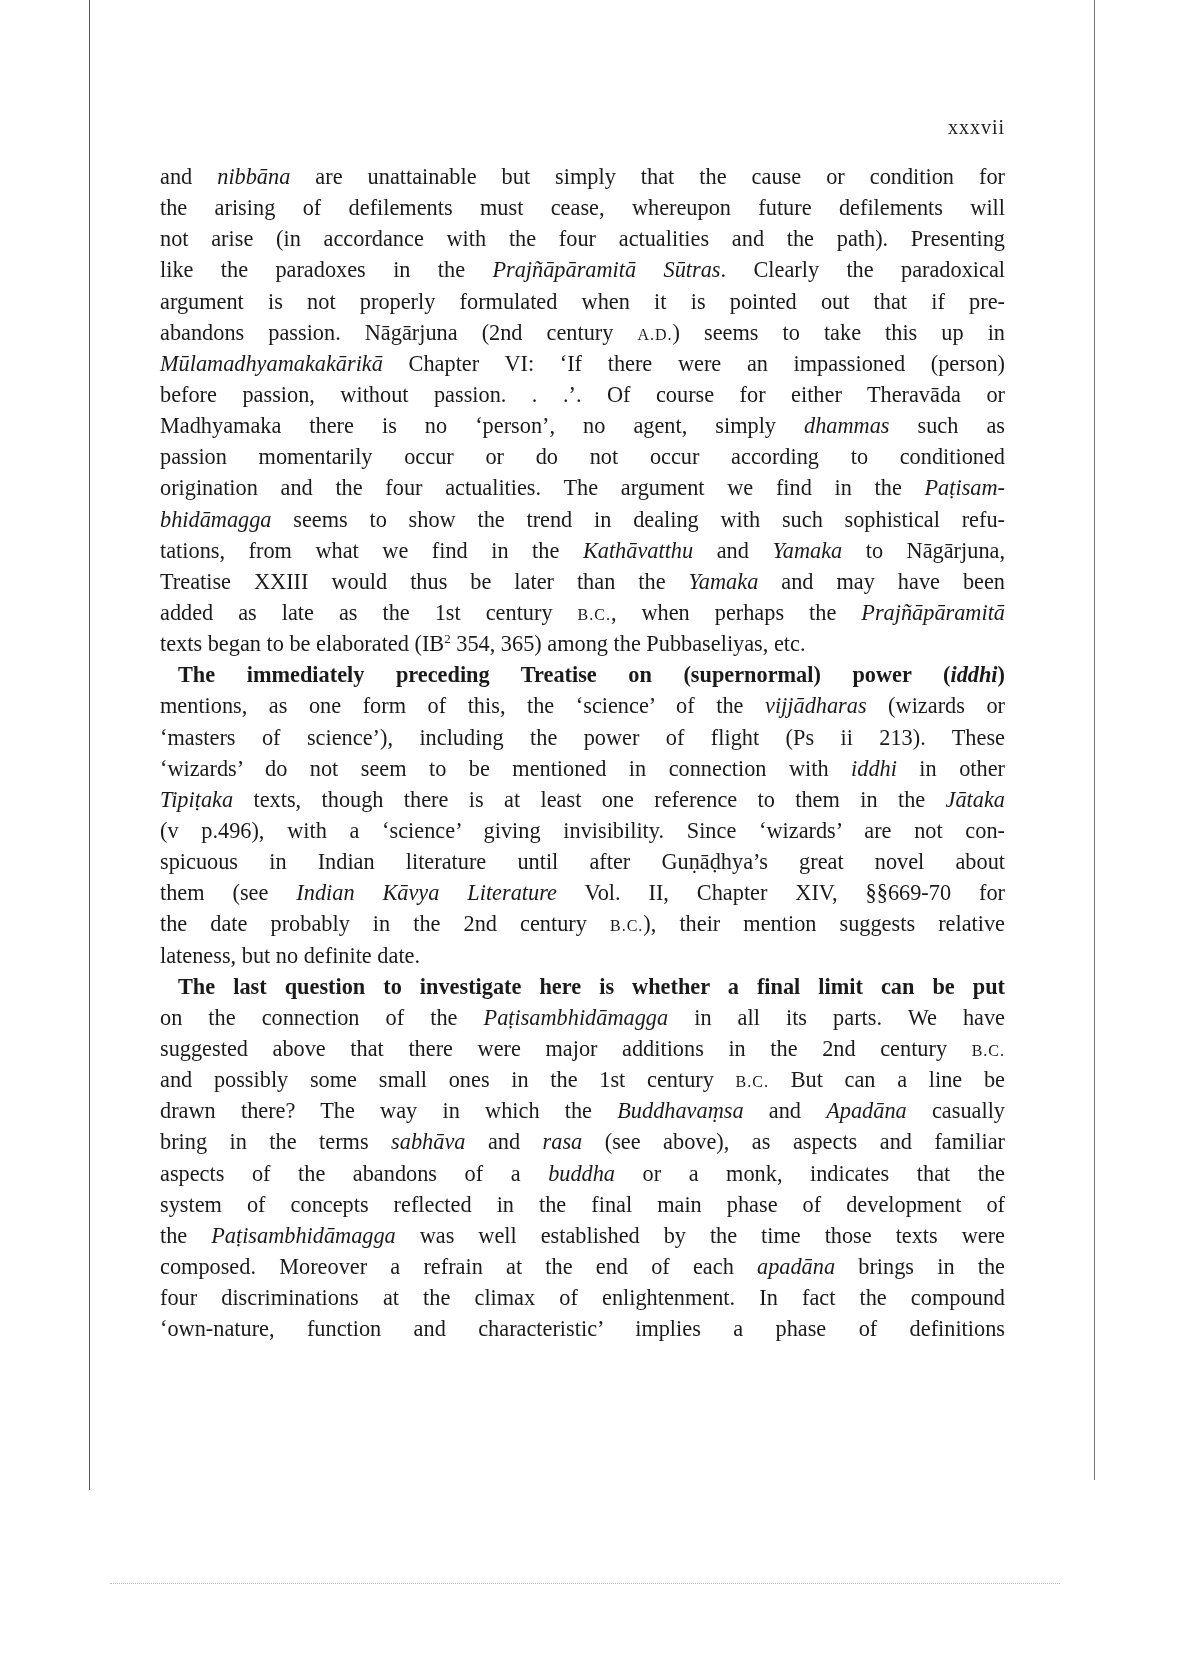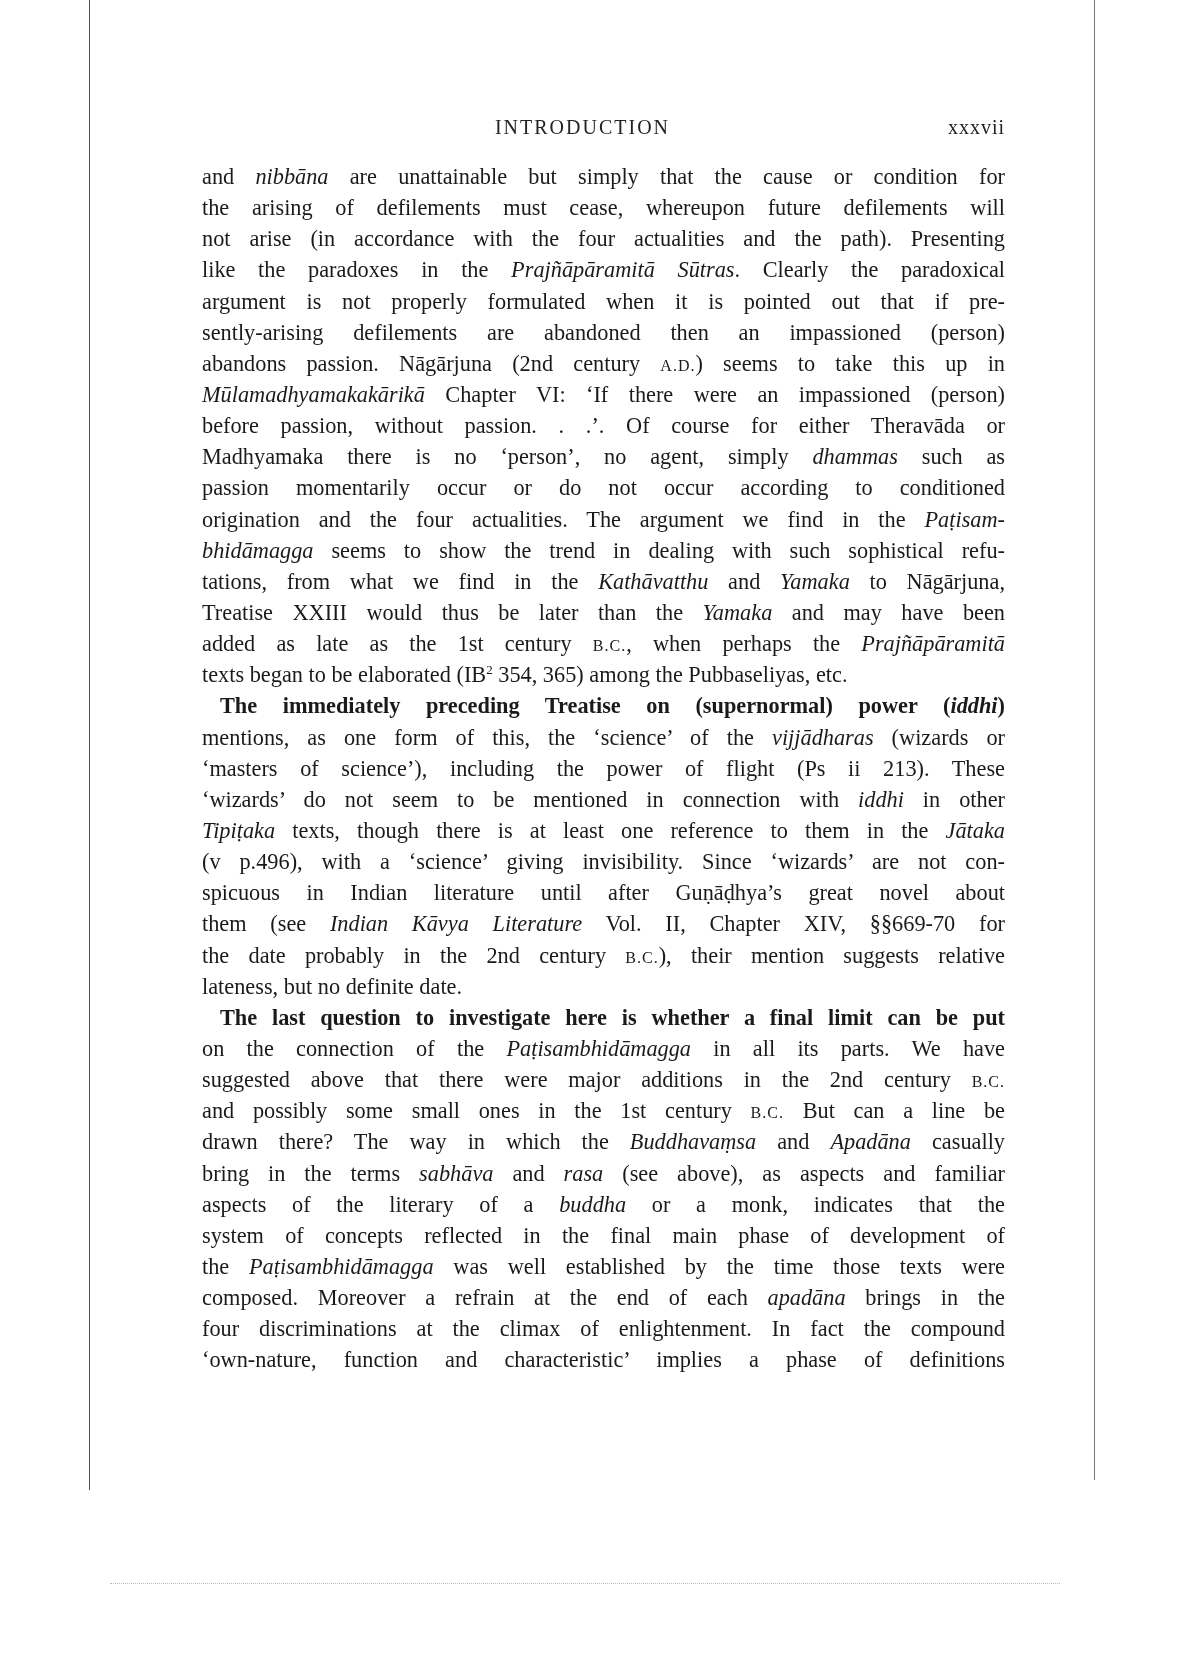--- a/index.html
+++ b/index.html
@@ -7,45 +7,43 @@
   .page-border-left { position: absolute; left: 89px; top: 0; width: 1px; height: 1490px; background: #555; }
   .page-border-right { position: absolute; left: 1094px; top: 0; width: 1px; height: 1480px; background: #777; }
   .bottom-dots { position: absolute; left: 110px; top: 1583px; width: 950px; height: 1px;
     border-top: 1px dotted #bbb; }
   .running-head { position: absolute; top: 116px; left: 160px; width: 845px; height: 30px;
     font-family: "Liberation Serif", serif; font-size: 20px; color: #222; }
   .running-head .title { position: absolute; left: 0; right: 0; text-align: center; letter-spacing: 2px; top: 0; }
   .running-head .folio { position: absolute; right: 0; top: 0; letter-spacing: 1px; }
   .body-text { position: absolute; top: 161px; left: 160px; width: 845px;
     font-family: "Liberation Serif", serif; font-size: 22.3px; line-height: 31.15px; color: #1a1a1a; }
-  .line { display: block; white-space: nowrap; text-align: justify; text-align-last: justify; height: 31.15px; overflow: visible; margin-left: 42px; }
+  .line { display: block; white-space: nowrap; text-align: justify; text-align-last: justify; height: 31.15px; overflow: visible; }
   .line.last { text-align-last: left; }
   .line.indent { padding-left: 18px; font-weight: bold; }
   i { font-style: italic; }
   sup { font-size: 13px; line-height: 0; vertical-align: 8px; }
   .sc { font-size: 16px; letter-spacing: 1px; }
 </style>
 </head>
 <body>
 
 <div class="page-border-left"></div>
 <div class="page-border-right"></div>
 
 <div class="running-head">
-  <span class="title">INTRODUCTION</span>
   <span class="folio">xxxvii</span>
 </div>
 
 <div class="body-text" id="body-text">
     <span class="line"><span>and </span><i>nibbāna</i><span> are unattainable but simply that the cause or condition for</span></span>
     <span class="line"><span>the arising of defilements must cease, whereupon future defilements will</span></span>
     <span class="line"><span>not arise (in accordance with the four actualities and the path). Presenting</span></span>
     <span class="line"><span>like the paradoxes in the </span><i>Prajñāpāramitā Sūtras</i><span>. Clearly the paradoxical</span></span>
     <span class="line"><span>argument is not properly formulated when it is pointed out that if pre-</span></span>
-    <span class="line"><span>sently-arising defilements are abandoned then an impassioned (person)</span></span>
     <span class="line"><span>abandons passion. Nāgārjuna (2nd century </span><span class="sc">A.D.</span><span>) seems to take this up in</span></span>
     <span class="line"><i>Mūlamadhyamakakārikā</i><span> Chapter VI: ‘If there were an impassioned (person)</span></span>
     <span class="line"><span>before passion, without passion. . .’. Of course for either Theravāda or</span></span>
     <span class="line"><span>Madhyamaka there is no ‘person’, no agent, simply </span><i>dhammas</i><span> such as</span></span>
     <span class="line"><span>passion momentarily occur or do not occur according to conditioned</span></span>
     <span class="line"><span>origination and the four actualities. The argument we find in the </span><i>Paṭisam-</i></span>
     <span class="line"><i>bhidāmagga</i><span> seems to show the trend in dealing with such sophistical refu-</span></span>
     <span class="line"><span>tations, from what we find in the </span><i>Kathāvatthu</i><span> and </span><i>Yamaka</i><span> to Nāgārjuna,</span></span>
     <span class="line"><span>Treatise XXIII would thus be later than the </span><i>Yamaka</i><span> and may have been</span></span>
     <span class="line"><span>added as late as the 1st century </span><span class="sc">B.C.</span><span>, when perhaps the </span><i>Prajñāpāramitā</i></span>
@@ -59,21 +57,21 @@
     <span class="line"><span>spicuous in Indian literature until after Guṇāḍhya’s great novel about</span></span>
     <span class="line"><span>them (see </span><i>Indian Kāvya Literature</i><span> Vol. II, Chapter XIV, §§669-70 for</span></span>
     <span class="line"><span>the date probably in the 2nd century </span><span class="sc">B.C.</span><span>), their mention suggests relative</span></span>
     <span class="line last"><span>lateness, but no definite date.</span></span>
     <span class="line indent"><span>The last question to investigate here is whether a final limit can be put</span></span>
     <span class="line"><span>on the connection of the </span><i>Paṭisambhidāmagga</i><span> in all its parts. We have</span></span>
     <span class="line"><span>suggested above that there were major additions in the 2nd century </span><span class="sc">B.C.</span></span>
     <span class="line"><span>and possibly some small ones in the 1st century </span><span class="sc">B.C.</span><span> But can a line be</span></span>
     <span class="line"><span>drawn there? The way in which the </span><i>Buddhavaṃsa</i><span> and </span><i>Apadāna</i><span> casually</span></span>
     <span class="line"><span>bring in the terms </span><i>sabhāva</i><span> and </span><i>rasa</i><span> (see above), as aspects and familiar</span></span>
-    <span class="line"><span>aspects of the literary of a </span><i>buddha</i><span> or a monk, indicates that the</span></span>
+    <span class="line"><span>aspects of the abandons of a </span><i>buddha</i><span> or a monk, indicates that the</span></span>
     <span class="line"><span>system of concepts reflected in the final main phase of development of</span></span>
     <span class="line"><span>the </span><i>Paṭisambhidāmagga</i><span> was well established by the time those texts were</span></span>
     <span class="line"><span>composed. Moreover a refrain at the end of each </span><i>apadāna</i><span> brings in the</span></span>
     <span class="line"><span>four discriminations at the climax of enlightenment. In fact the compound</span></span>
     <span class="line"><span>‘own-nature, function and characteristic’ implies a phase of definitions</span></span>
   </div>
 
 <div class="bottom-dots"></div>
 
 </body></html>

